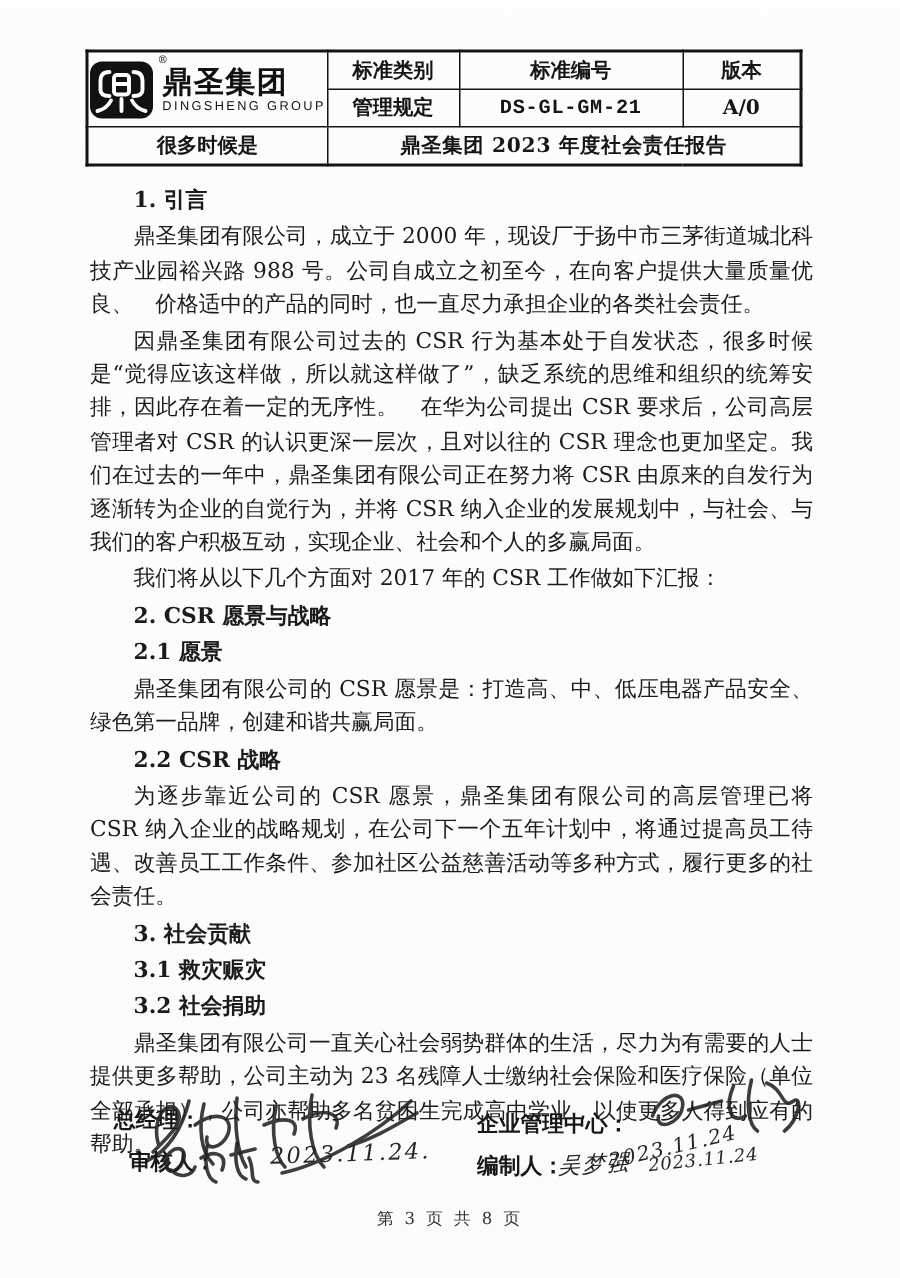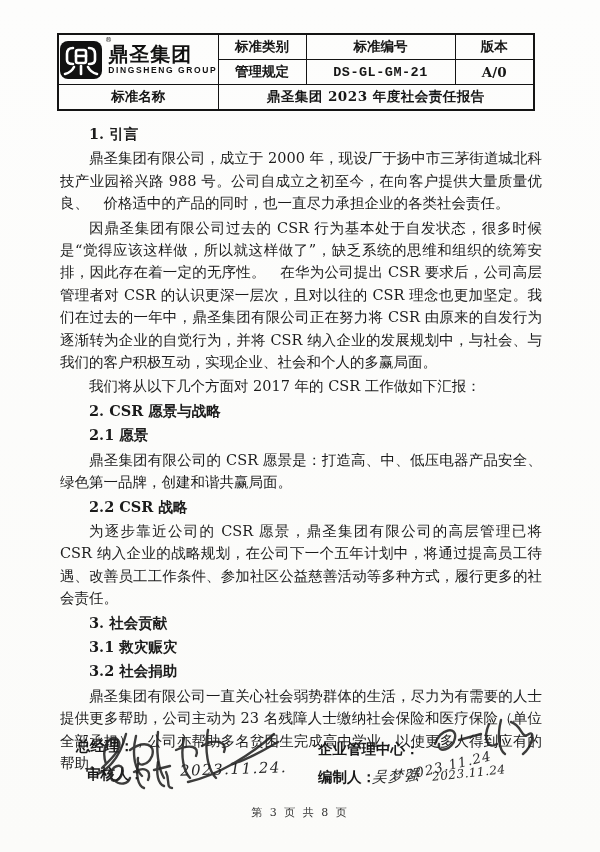--- a/index.html
+++ b/index.html
@@ -11,21 +11,21 @@
     border-collapse:collapse;border:2.5px solid #141414;table-layout:fixed;}
   table.hdr td{border:1.5px solid #141414;text-align:center;vertical-align:middle;
     font-size:13.5px;font-weight:600;padding:0;height:24px;color:#161616;}
   td.logo-cell{height:49px;}
   .logo{display:flex;align-items:center;justify-content:center;gap:5px;position:relative;}
   .logo-icon{flex:0 0 auto;}
   .reg{position:absolute;left:46px;top:-4px;font-size:7px;font-weight:400;}
   .logo-text{text-align:left;line-height:1;}
   .logo-cn{font-size:20px;font-weight:800;letter-spacing:1px;
     font-family:"DejaVu Serif","Liberation Serif",serif;color:#111;}
-  .logo-en{font-size:8.5px;font-weight:700;letter-spacing:1.6px;margin-top:2px;
+  .logo-en{font-size:8.5px;font-weight:400;letter-spacing:1.6px;margin-top:2px;
     font-family:"Liberation Sans","DejaVu Sans",sans-serif;color:#111;}
   .mono{font-family:"Liberation Mono","DejaVu Sans Mono",monospace;font-weight:400;
     font-size:13px;letter-spacing:.5px;}
   .title-cell{font-weight:700;font-size:14.5px;letter-spacing:.5px;}
   
   .bodytext{position:absolute;left:60px;top:121px;width:482px;}
   .blk{text-indent:2em;font-size:14.5px;line-height:22.4px;margin:2px 0;
     color:#1b1b1b;}
   .para{text-align:justify;}
   .hd{font-weight:700;}
@@ -82,21 +82,21 @@
       <td>标准类别</td>
       <td>标准编号</td>
       <td>版本</td>
     </tr>
     <tr>
       <td>管理规定</td>
       <td class="mono">DS-GL-GM-21</td>
       <td>A/0</td>
     </tr>
     <tr>
-      <td>标准名称</td>
+      <td>很多时候是</td>
       <td colspan="3" class="title-cell">鼎圣集团 2023 年度社会责任报告</td>
     </tr>
   </tbody>
     </table>
 
   <div class="bodytext">
       <div class="blk hd">1. 引言</div>
       <div class="blk para">鼎圣集团有限公司，成立于 2000 年，现设厂于扬中市三茅街道城北科技产业园裕兴路 988 号。公司自成立之初至今，在向客户提供大量质量优良、　价格适中的产品的同时，也一直尽力承担企业的各类社会责任。</div>
       <div class="blk para">因鼎圣集团有限公司过去的 CSR 行为基本处于自发状态，很多时候是“觉得应该这样做，所以就这样做了”，缺乏系统的思维和组织的统筹安排，因此存在着一定的无序性。　在华为公司提出 CSR 要求后，公司高层管理者对 CSR 的认识更深一层次，且对以往的 CSR 理念也更加坚定。我们在过去的一年中，鼎圣集团有限公司正在努力将 CSR 由原来的自发行为逐渐转为企业的自觉行为，并将 CSR 纳入企业的发展规划中，与社会、与我们的客户积极互动，实现企业、社会和个人的多赢局面。</div>
       <div class="blk para">我们将从以下几个方面对 2017 年的 CSR 工作做如下汇报：</div>

